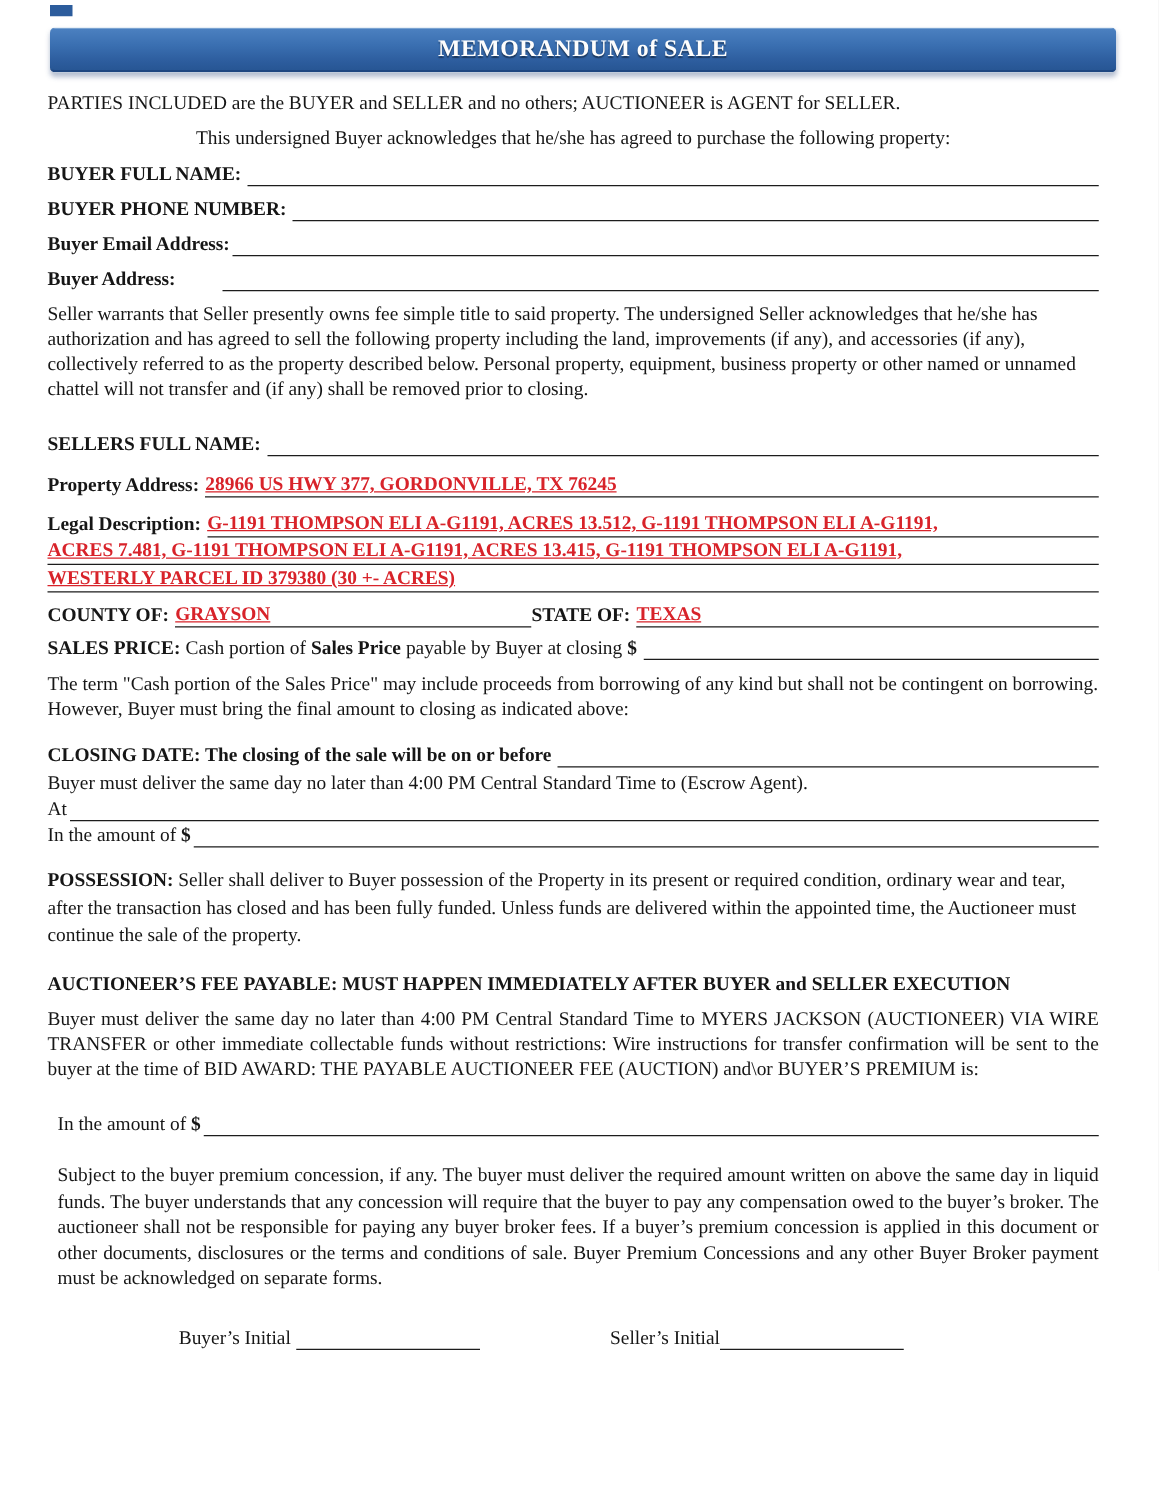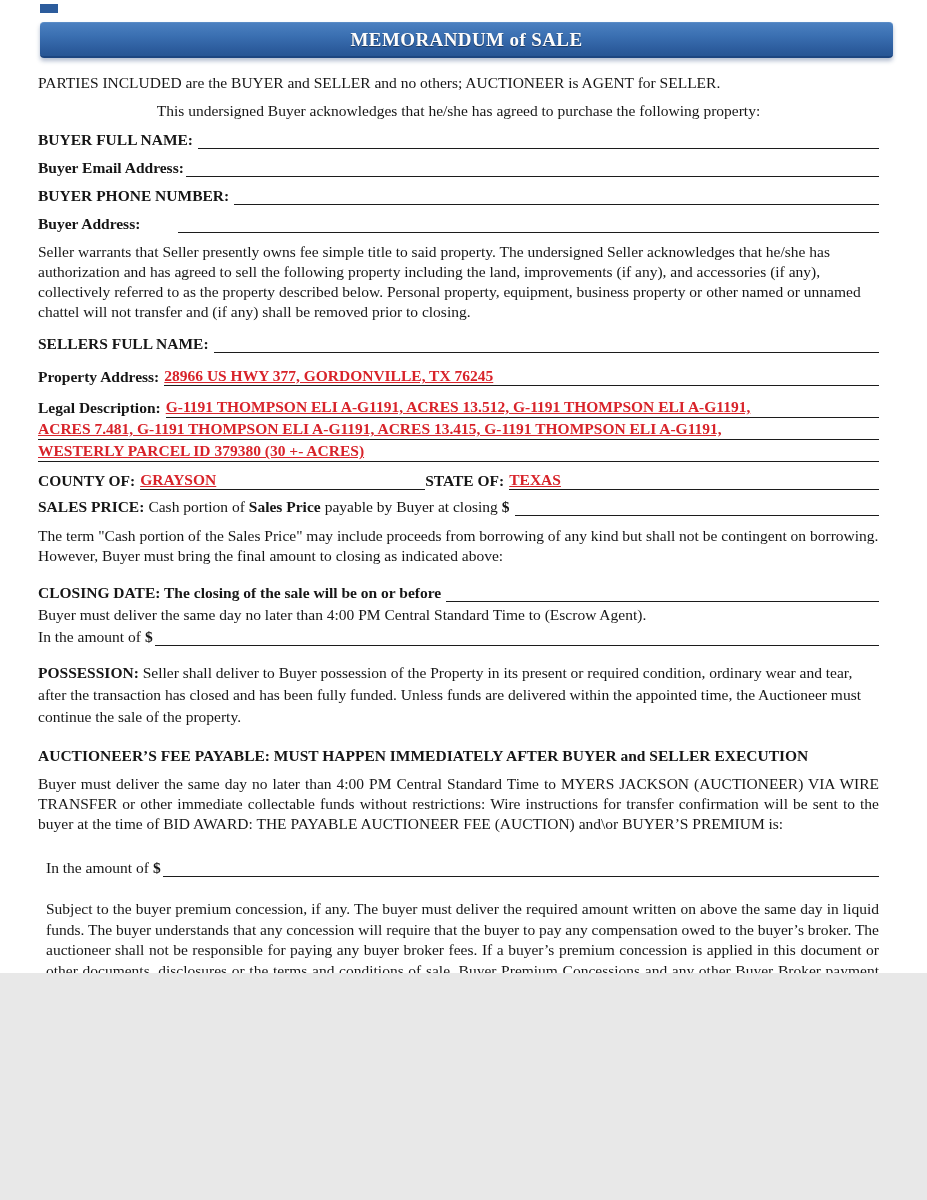--- a/index.html
+++ b/index.html
@@ -1,19 +1,19 @@
 <!DOCTYPE html>
 <html><head>
 <meta charset="utf-8">
 <style>
   * { margin:0; padding:0; box-sizing:border-box; }
   body { background:#e8e8e8; }
   .page {
     position:relative;
-    width:927px; height:973px;
+    width:927px; height:1200px;
     margin:0 auto;
     background:#ffffff;
     font-family:"Liberation Serif","DejaVu Serif",serif;
     color:#161616;
     font-size:15.5px;
     overflow:hidden;
   }
   .corner-artifact {
     position:absolute; left:40px; top:4px;
     width:18px; height:9px;
@@ -90,35 +90,35 @@
   <div class="content">
 
     <p class="body" style="margin-top:15px;">PARTIES INCLUDED are the BUYER and SELLER and no others; AUCTIONEER is AGENT for SELLER.</p>
     <p class="body" style="margin-top:8px;text-align:center;">This undersigned Buyer acknowledges that he/she has agreed to purchase the following property:</p>
 
     <div class="row" style="margin-top:9px;">
       <span class="lbl b">BUYER FULL NAME:</span>
       <span class="fill"></span>
     </div>
     <div class="row" style="margin-top:9px;">
+      <span class="lbl b">BUYER PHONE NUMBER:</span>
+      <span class="fill"></span>
+    </div>
+    <div class="row" style="margin-top:9px;">
       <span class="lbl b">Buyer Email Address:</span>
       <span class="fill nogap"></span>
-    </div>
-    <div class="row" style="margin-top:9px;">
-      <span class="lbl b">BUYER PHONE NUMBER:</span>
-      <span class="fill"></span>
     </div>
     <div class="row" style="margin-top:9px;gap:36px;">
       <span class="lbl b">Buyer Address:</span>
       <span class="fill nogap"></span>
     </div>
 
     <p class="body" style="margin-top:9px;">Seller warrants that Seller presently owns fee simple title to said property. The undersigned Seller acknowledges that he/she has authorization and has agreed to sell the following property including the land, improvements (if any), and accessories (if any), collectively referred to as the property described below. Personal property, equipment, business property or other named or unnamed chattel will not transfer and (if any) shall be removed prior to closing.</p>
 
-    <div class="row" style="margin-top:12px;">
+    <div class="row" style="margin-top:24px;">
       <span class="lbl b">SELLERS FULL NAME:</span>
       <span class="fill"></span>
     </div>
 
     <div class="row" style="margin-top:14px;">
       <span class="lbl b">Property Address:</span>
       <span class="ul-zone">
         <span class="red">28966 US HWY 377, GORDONVILLE, TX 76245</span>
       </span>
     </div>
@@ -160,20 +160,24 @@
 
     <p class="body" style="margin-top:10px;">The term "Cash portion of the Sales Price" may include proceeds from borrowing of any kind but shall not be contingent on borrowing. However, Buyer must bring the final amount to closing as indicated above:</p>
 
     <div class="row" style="margin-top:17px;text-align:right;">
       <span class="lbl b">CLOSING DATE: The closing of the sale will be on or before</span>
       <span class="fill"></span>
     </div>
 
     <p class="body" style="margin-top:3px;">Buyer must deliver the same day no later than 4:00 PM Central Standard Time to (Escrow  Agent).</p>
 
+    <div class="row" style="margin-top:1px;">
+      <span class="lbl">At</span>
+      <span class="fill nogap"></span>
+    </div>
     <div class="row" style="margin-top:2px;">
       <span class="lbl">In the amount of</span>
       <span class="lbl b" style="margin-left:4px;">$</span>
       <span class="fill nogap"></span>
     </div>
 
     <p class="body" style="margin-top:16px; line-height:22px;"><span class="b">POSSESSION:</span> <span>Seller shall deliver to Buyer possession of the Property in its present or required condition, ordinary wear and tear, after the transaction has closed and has been fully funded. Unless funds are delivered within the appointed time, the Auctioneer must continue the sale of the property.</span></p>
 
     <p class="body b" style="margin-top:18px;">AUCTIONEER’S FEE PAYABLE: MUST HAPPEN IMMEDIATELY AFTER BUYER and SELLER EXECUTION</p>
 

